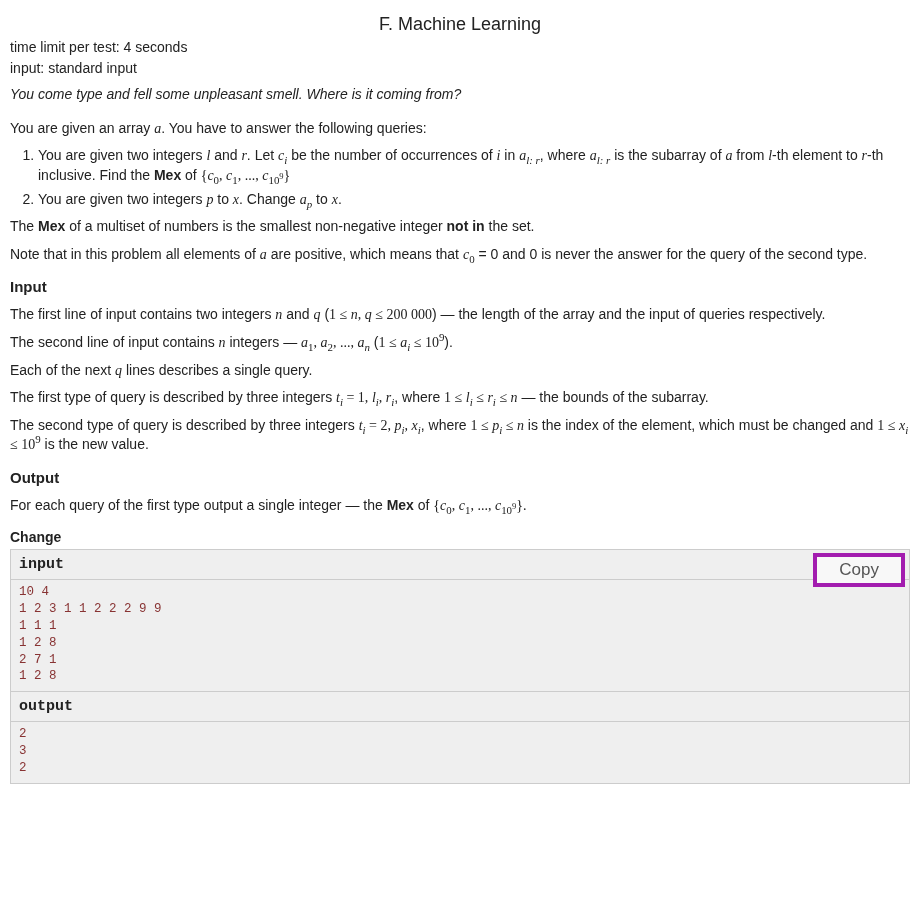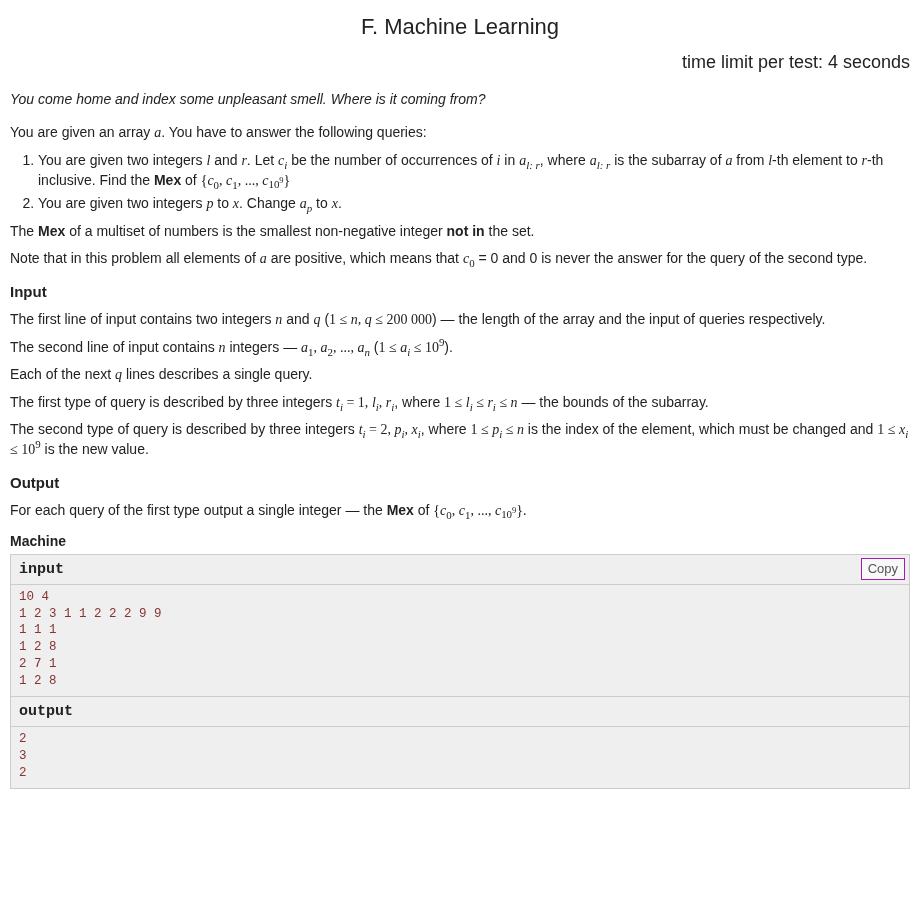--- a/index.html
+++ b/index.html
@@ -6,28 +6,28 @@
     font-family: Arial, Helvetica, sans-serif;
     font-size: 14px;
     color: #222;
     margin: 0;
     padding: 8px 10px 20px 10px;
     width: 900px;
     line-height: 1.4;
   }
   .title {
     text-align: center;
-    font-size: 22px;
-    margin: 4px 0 6px 0;
+    font-size: 18px;
+    margin: 4px 0 0 0;
     font-weight: normal;
   }
   .limits {
-    text-align: right;
-    font-size: 18px;
-    margin-bottom: 14px;
+    text-align: left;
+    font-size: 14px;
+    margin-bottom: 6px;
     line-height: 1.5;
   }
   .epigraph {
     font-style: italic;
     margin: 6px 0 14px 0;
   }
   p { margin: 8px 0; }
   ol { margin: 8px 0 8px 0; padding-left: 28px; }
   ol li { margin-bottom: 4px; }
   .math { font-family: Georgia, 'Times New Roman', serif; font-style: italic; }
@@ -57,25 +57,25 @@
     font-size: 15px;
     position: relative;
   }
   .io-header + .io-header,
   .io-box .io-data + .io-header { border-top: 1px solid #ccc; }
   .copy-btn {
     position: absolute;
     right: 4px;
     top: 3px;
     font-family: Arial, sans-serif;
-    font-size: 13px;
+    font-size: 17px;
     font-weight: normal;
-    border: 1px solid #a21caf;
+    border: 4px solid #a21caf;
     background: #f8f8f8;
-    padding: 1px 6px;
+    padding: 1px 22px;
     color: #555;
     cursor: pointer;
   }
   .io-data {
     background: #efefef;
     padding: 4px 4px 6px 8px;
     font-family: Consolas, 'Courier New', monospace;
     font-size: 12.5px;
     white-space: pre;
     color: #883333;
@@ -84,23 +84,24 @@
   .io-data.out { border-top: none; }
   b { font-weight: bold; }
 </style>
 </head>
 <body>
 
 <div class="title">F. Machine Learning</div>
 
 <div class="limits">
   <div>time limit per test: 4 seconds</div>
+  <div>input: standard input</div>
 </div>
 
-<p class="epigraph">You come home and index some unpleasant smell. Where is it coming from?</p>
+<p class="epigraph">You come type and fell some unpleasant smell. Where is it coming from?</p>
 
 <p>
   <span>You are given an array </span><span class="math">a</span><span>. You have to answer the following queries:</span>
 </p>
 
 <ol>
   <li>
     <span>You are given two integers </span><span class="math">l</span><span> and </span><span class="math">r</span><span>. Let </span><span class="math">c<sub>i</sub></span><span> be the number of occurrences of </span><span class="math">i</span><span> in </span><span class="math">a<sub>l:&nbsp;r</sub></span><span>, where </span><span class="math">a<sub>l:&nbsp;r</sub></span><span> is the subarray of </span><span class="math">a</span><span> from </span><span class="math">l</span><span>-th element to </span><span class="math">r</span><span>-th inclusive. Find the </span><b>Mex</b><span> of </span><span class="mathn">{</span><span class="math">c</span><sub class="mathn">0</sub><span class="mathn">, </span><span class="math">c</span><sub class="mathn">1</sub><span class="mathn">, ..., </span><span class="math">c</span><sub class="mathn">10<sup>9</sup></sub><span class="mathn">}</span>
   </li>
   <li>
@@ -137,21 +138,21 @@
 <p>
   <span>The second type of query is described by three integers </span><span class="math">t<sub>i</sub></span><span class="mathn"> = 2, </span><span class="math">p<sub>i</sub></span><span class="mathn">, </span><span class="math">x<sub>i</sub></span><span>, where </span><span class="mathn">1 ≤ </span><span class="math">p<sub>i</sub></span><span class="mathn"> ≤ </span><span class="math">n</span><span> is the index of the element, which must be changed and </span><span class="mathn">1 ≤ </span><span class="math">x<sub>i</sub></span><span class="mathn"> ≤ 10<sup>9</sup></span><span> is the new value.</span>
 </p>
 
 <div class="section-title">Output</div>
 
 <p>
   <span>For each query of the first type output a single integer  — the </span><b>Mex</b><span> of </span><span class="mathn">{</span><span class="math">c</span><sub class="mathn">0</sub><span class="mathn">, </span><span class="math">c</span><sub class="mathn">1</sub><span class="mathn">, ..., </span><span class="math">c</span><sub class="mathn">10<sup>9</sup></sub><span class="mathn">}.</span>
 </p>
 
-<div class="example-title">Machine</div>
+<div class="example-title">Change</div>
 
 <div class="io-box">
   <div class="io-header">
     <span>input</span>
     <span class="copy-btn">Copy</span>
   </div>
   <div class="io-data">10 4
 1 2 3 1 1 2 2 2 9 9
 1 1 1
 1 2 8

